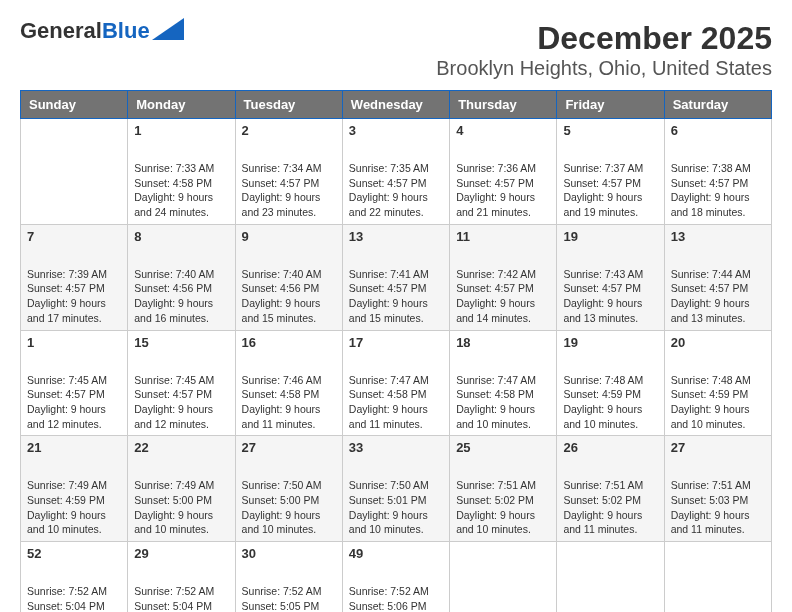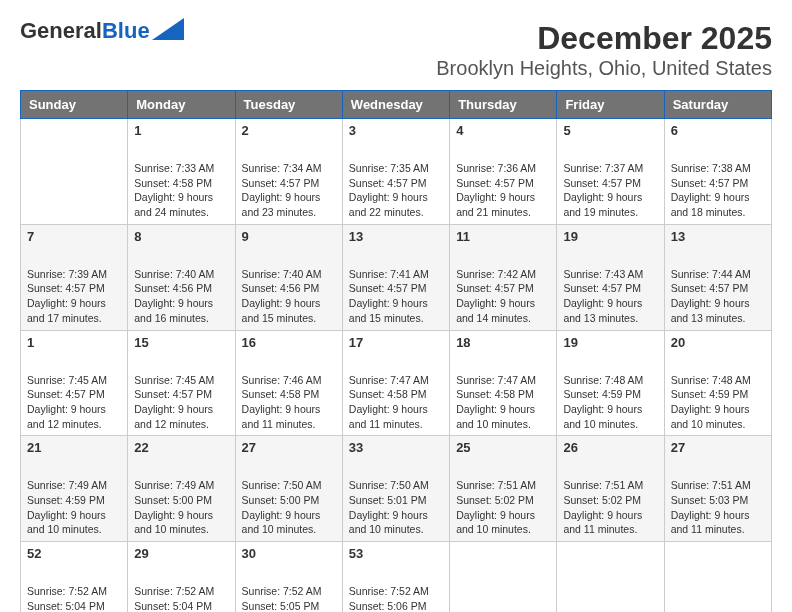--- a/index.html
+++ b/index.html
@@ -241,21 +241,21 @@
         </td>
         <td>
           <span class="day-number">29</span>
           <div class="day-info">Sunrise: 7:52 AM<br>Sunset: 5:04 PM<br>Daylight: 9 hours<br>and 12 minutes.</div>
         </td>
         <td>
           <span class="day-number">30</span>
           <div class="day-info">Sunrise: 7:52 AM<br>Sunset: 5:05 PM<br>Daylight: 9 hours<br>and 12 minutes.</div>
         </td>
         <td>
-          <span class="day-number">53</span>
+          <span class="day-number">49</span>
           <div class="day-info">Sunrise: 7:52 AM<br>Sunset: 5:06 PM<br>Daylight: 9 hours<br>and 13 minutes.</div>
         </td>
         <td class="empty-cell"></td>
         <td class="empty-cell"></td>
         <td class="empty-cell"></td>
       </tr>
     </tbody>
 </table>
 
 </body></html>

